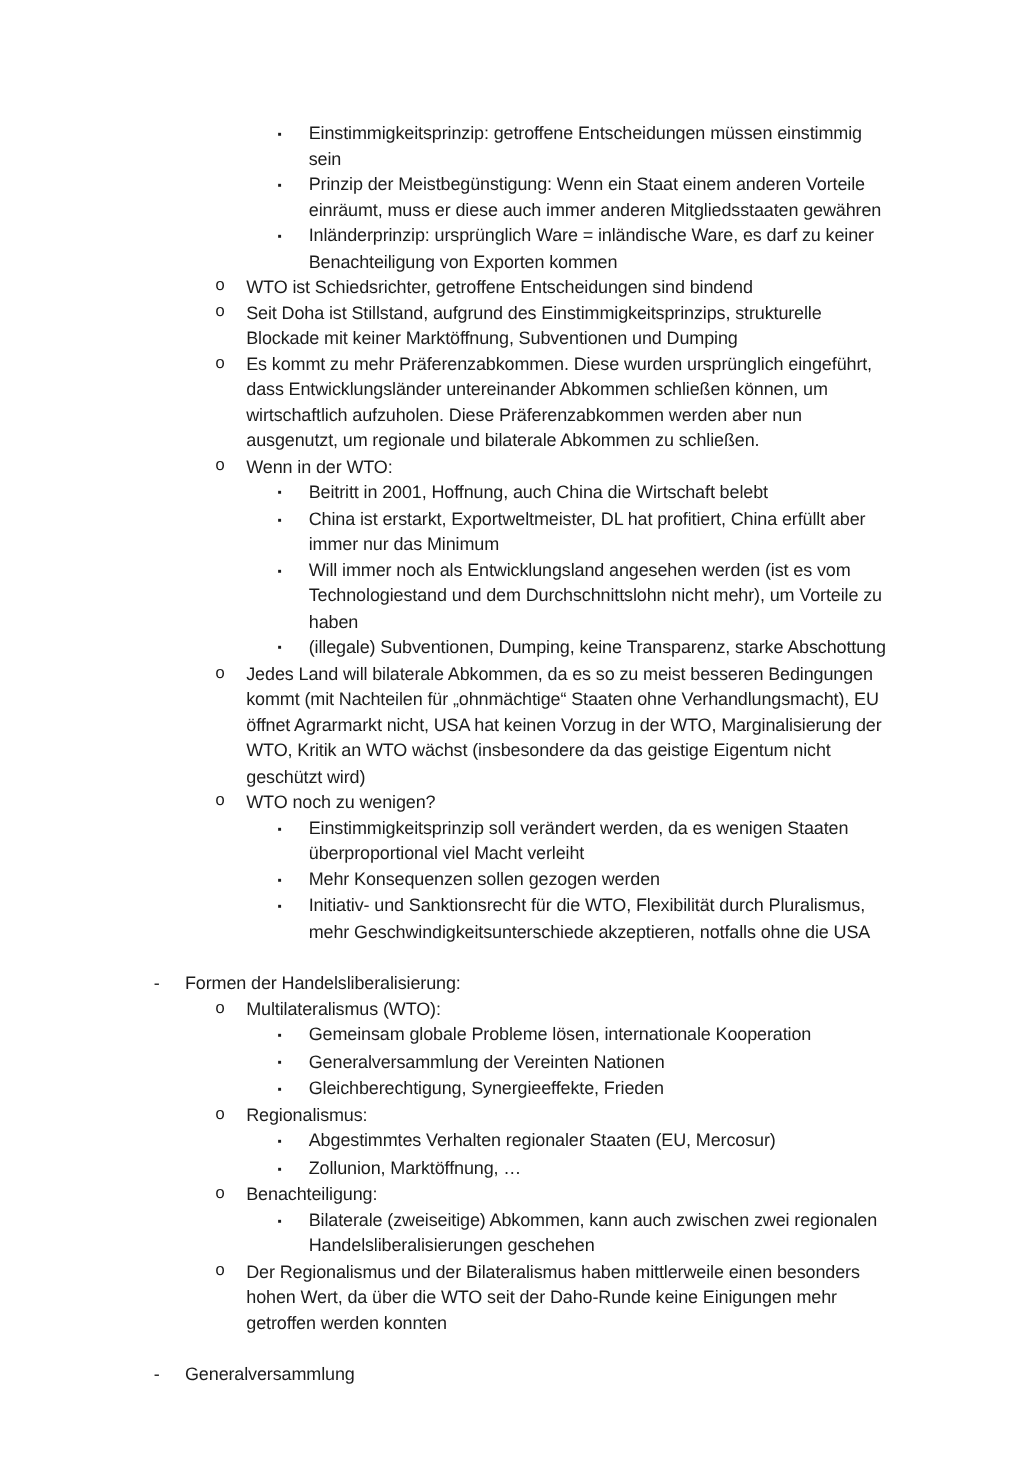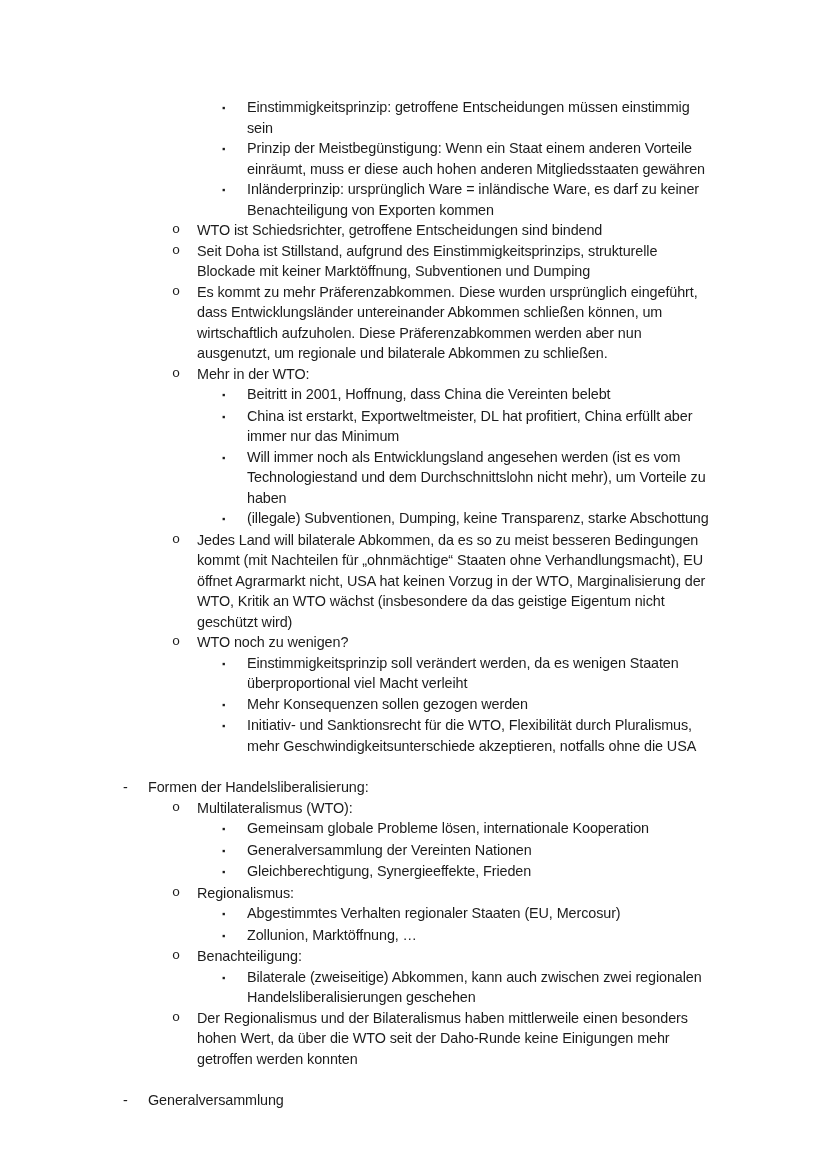--- a/index.html
+++ b/index.html
@@ -49,45 +49,45 @@
 <body>
 
 <div class="page">
   <div class="list">
       <div class="item level-3">
     <span class="bullet b3">▪</span>
     <div class="text">Einstimmigkeitsprinzip: getroffene Entscheidungen müssen einstimmig sein</div>
   </div>
       <div class="item level-3">
     <span class="bullet b3">▪</span>
-    <div class="text">Prinzip der Meistbegünstigung: Wenn ein Staat einem anderen Vorteile einräumt, muss er diese auch hohen anderen Mitgliedsstaaten gewähren</div>
+    <div class="text">Prinzip der Meistbegünstigung: Wenn ein Staat einem anderen Vorteile einräumt, muss er diese auch immer anderen Mitgliedsstaaten gewähren</div>
   </div>
       <div class="item level-3">
     <span class="bullet b3">▪</span>
     <div class="text">Inländerprinzip: ursprünglich Ware = inländische Ware, es darf zu keiner Benachteiligung von Exporten kommen</div>
   </div>
       <div class="item level-2">
     <span class="bullet b2">o</span>
     <div class="text">WTO ist Schiedsrichter, getroffene Entscheidungen sind bindend</div>
   </div>
       <div class="item level-2">
     <span class="bullet b2">o</span>
     <div class="text">Seit Doha ist Stillstand, aufgrund des Einstimmigkeitsprinzips, strukturelle Blockade mit keiner Marktöffnung, Subventionen und Dumping</div>
   </div>
       <div class="item level-2">
     <span class="bullet b2">o</span>
     <div class="text">Es kommt zu mehr Präferenzabkommen. Diese wurden ursprünglich eingeführt, dass Entwicklungsländer untereinander Abkommen schließen können, um wirtschaftlich aufzuholen. Diese Präferenzabkommen werden aber nun ausgenutzt, um regionale und bilaterale Abkommen zu schließen.</div>
   </div>
       <div class="item level-2">
     <span class="bullet b2">o</span>
-    <div class="text">Mehr in der WTO:</div>
+    <div class="text">Wenn in der WTO:</div>
   </div>
       <div class="item level-3">
     <span class="bullet b3">▪</span>
-    <div class="text">Beitritt in 2001, Hoffnung, dass China die Vereinten belebt</div>
+    <div class="text">Beitritt in 2001, Hoffnung, auch China die Wirtschaft belebt</div>
   </div>
       <div class="item level-3">
     <span class="bullet b3">▪</span>
     <div class="text">China ist erstarkt, Exportweltmeister, DL hat profitiert, China erfüllt aber immer nur das Minimum</div>
   </div>
       <div class="item level-3">
     <span class="bullet b3">▪</span>
     <div class="text">Will immer noch als Entwicklungsland angesehen werden (ist es vom Technologiestand und dem Durchschnittslohn nicht mehr), um Vorteile zu haben</div>
   </div>
       <div class="item level-3">

